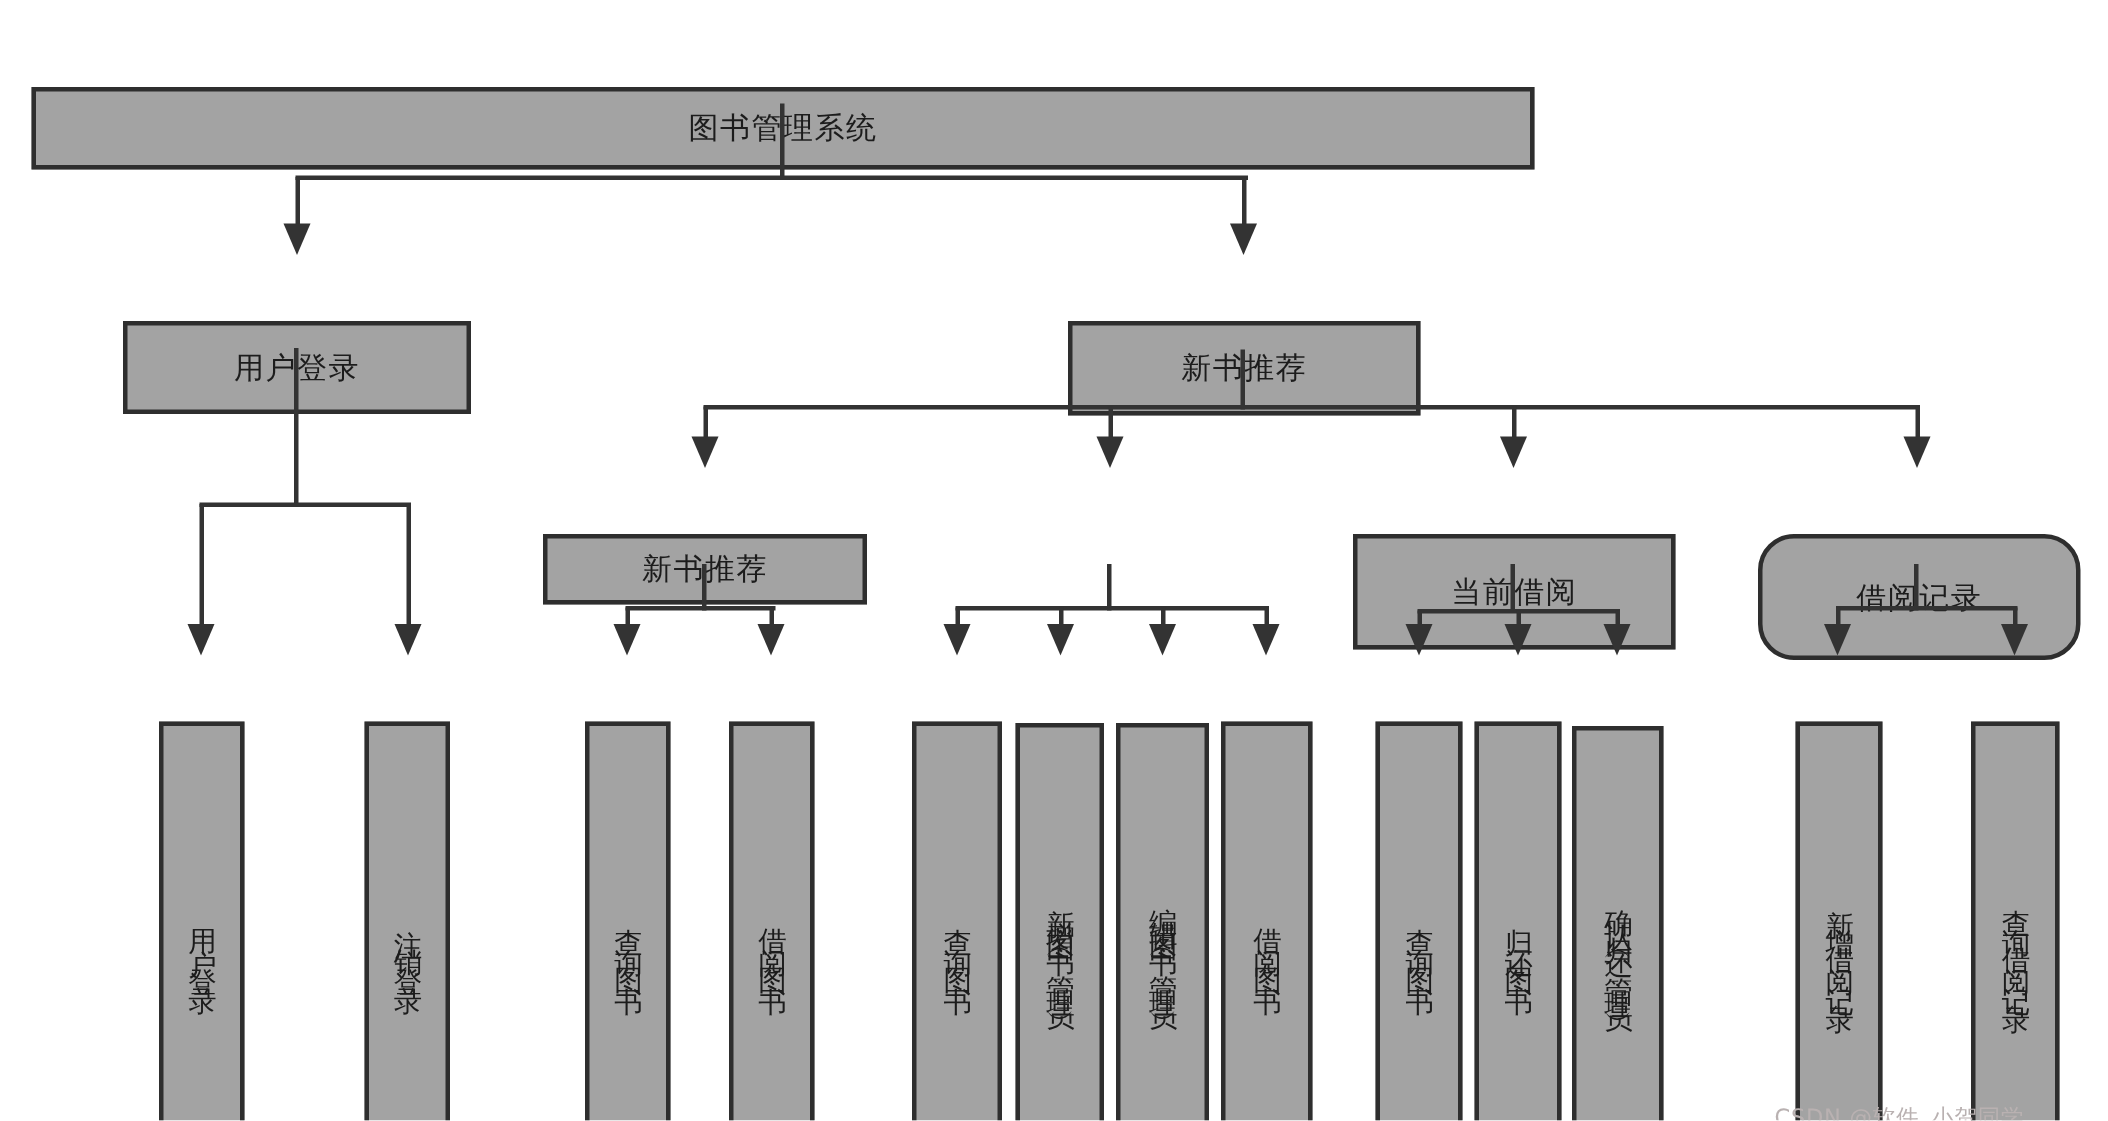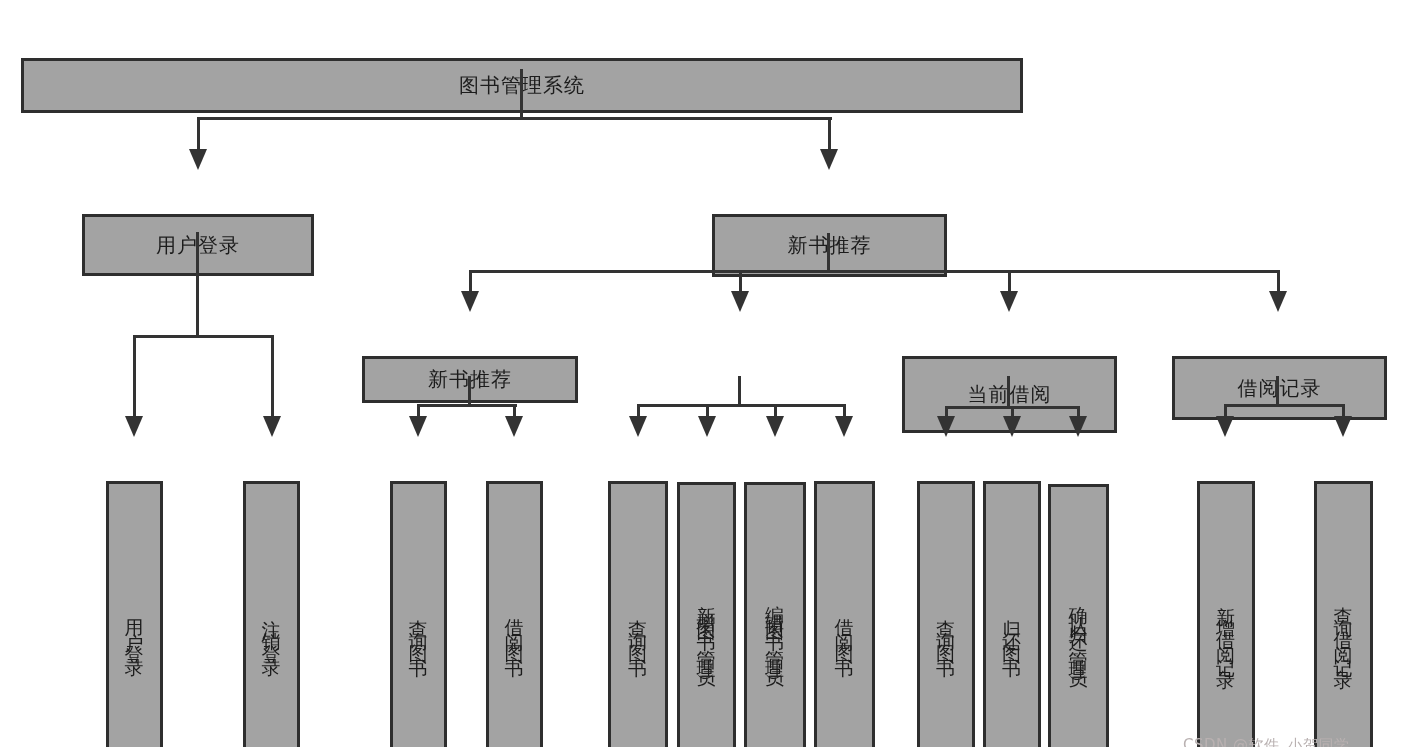--- a/index.html
+++ b/index.html
@@ -73,21 +73,21 @@
   <div class="arrow" style="left:731px;top:271px;height:41px;"></div>
   <div class="arrow" style="left:1000px;top:271px;height:41px;"></div>
   <div class="arrow" style="left:1269px;top:271px;height:41px;"></div>
 
   <div class="box h" style="left:362px;top:312px;width:216px;height:47px;">
     <span>新书推荐</span>
   </div>
   <div class="box h" style="left:902px;top:312px;width:215px;height:77px;">
     <span>当前借阅</span>
   </div>
-  <div class="box h" style="left:1172px;top:312px;width:215px;height:64px;">
+  <div class="box h" style="left:1172px;top:312px;width:215px;height:84px;border-radius:24px;">
     <span>借阅记录</span>
   </div>
 
   <div class="vline" style="left:468px;top:376px;height:31px;"></div>
   <div class="hline" style="left:417px;top:404px;width:100px;"></div>
   <div class="arrow" style="left:409px;top:405px;height:32px;"></div>
   <div class="arrow" style="left:505px;top:405px;height:32px;"></div>
 
   <div class="vline" style="left:738px;top:376px;height:31px;"></div>
   <div class="hline" style="left:637px;top:404px;width:209px;"></div>

